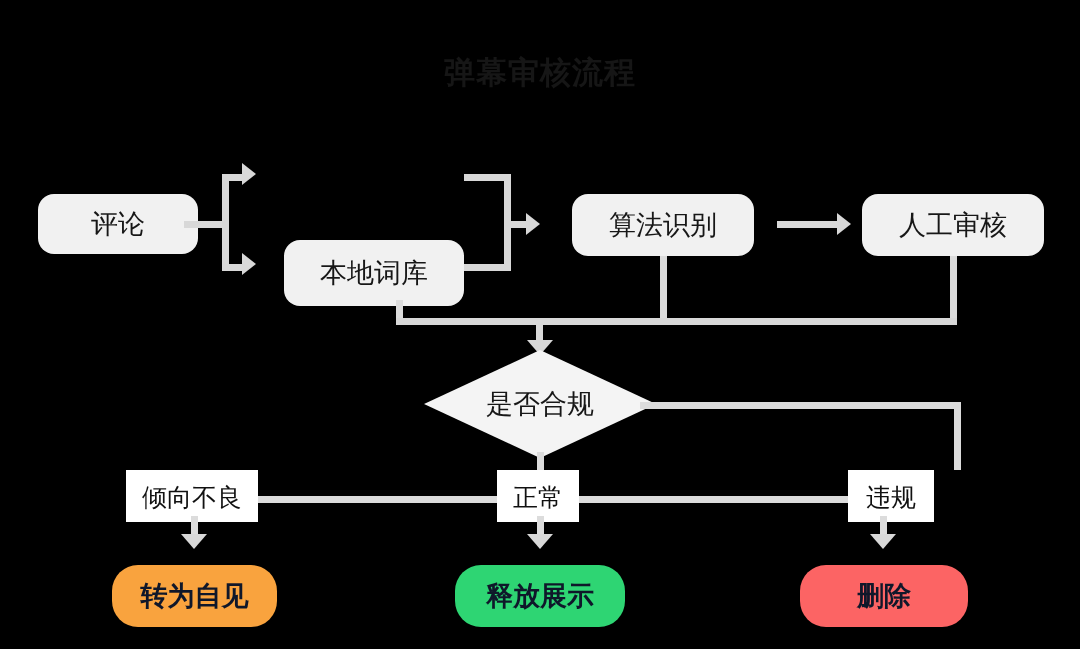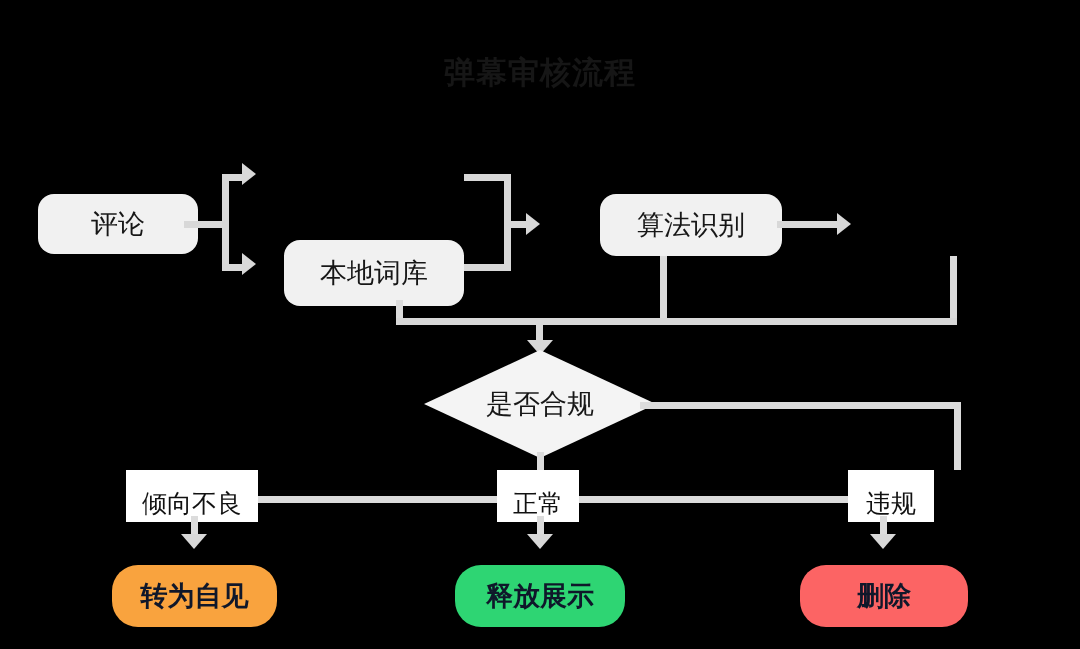--- a/index.html
+++ b/index.html
@@ -43,24 +43,24 @@
     position:absolute;
     display:flex; align-items:center; justify-content:center;
     color:#171717; font-size:27px; white-space:nowrap;
     background:#f4f4f4;
     clip-path:polygon(50% 0%, 100% 50%, 50% 100%, 0% 50%);
   }
 
   
   .elabel {
     position:absolute;
-    display:flex; align-items:flex-start; justify-content:center;
+    display:flex; align-items:flex-end; justify-content:center;
     background:#ffffff; color:#111;
     font-size:25px; white-space:nowrap;
-    padding:17px 6px;
+    padding:8px 6px;
   }
 
   
   .btn {
     position:absolute;
     display:flex; align-items:center; justify-content:center;
     color:#0f172a; font-size:27px; font-weight:bold;
     border-radius:26px; white-space:nowrap;
   }
 
@@ -105,27 +105,30 @@
   <div class="node round" style="left:284px; top:240px; width:180px; height:66px;">
     <span>本地词库</span>
   </div>
 
   <div class="ln h" style="left:464px; top:174px; width:44px;"></div>
   <div class="ln h" style="left:464px; top:264px; width:44px;"></div>
   <div class="ln v" style="left:504px; top:174px; height:97px;"></div>
   <div class="ln h" style="left:504px; top:221px; width:24px;"></div>
   <div class="arrow-r" style="left:526px; top:213px;"></div>
 
-  <div class="node round" style="left:572px; top:194px; width:182px; height:62px;margin-left:28px;">
+  <div class="node round" style="left:572px; top:194px; width:182px; height:62px;">
     <span>算法识别</span>
   </div>
 
   <div class="ln h" style="left:777px; top:221px; width:62px;"></div>
   <div class="arrow-r" style="left:837px; top:213px;"></div>
 
+  <div class="node round" style="left:862px; top:194px; width:182px; height:62px;">
+    <span>人工审核</span>
+  </div>
 
   <div class="ln v thin" style="left:396px; top:300px; height:22px;"></div>
   <div class="ln v thin" style="left:660px; top:256px; height:66px;"></div>
   <div class="ln v thin" style="left:950px; top:256px; height:66px;"></div>
   <div class="ln h" style="left:396px; top:318px; width:561px;"></div>
   <div class="ln v" style="left:536px; top:318px; height:28px;"></div>
   <div class="arrow-d" style="left:527px; top:340px;"></div>
 
   <div class="diamond" style="left:424px; top:350px; width:232px; height:108px;">
     <span>是否合规</span>

